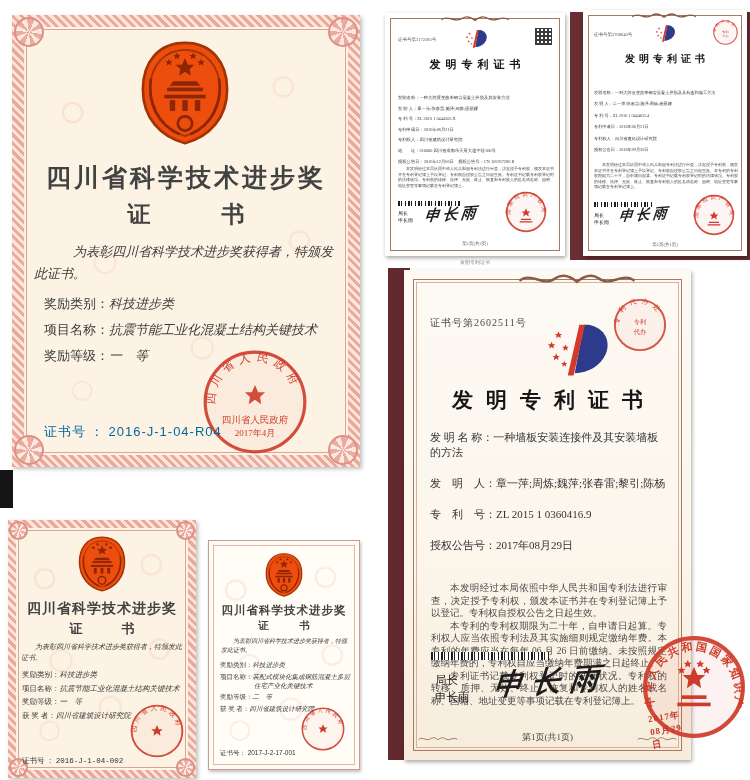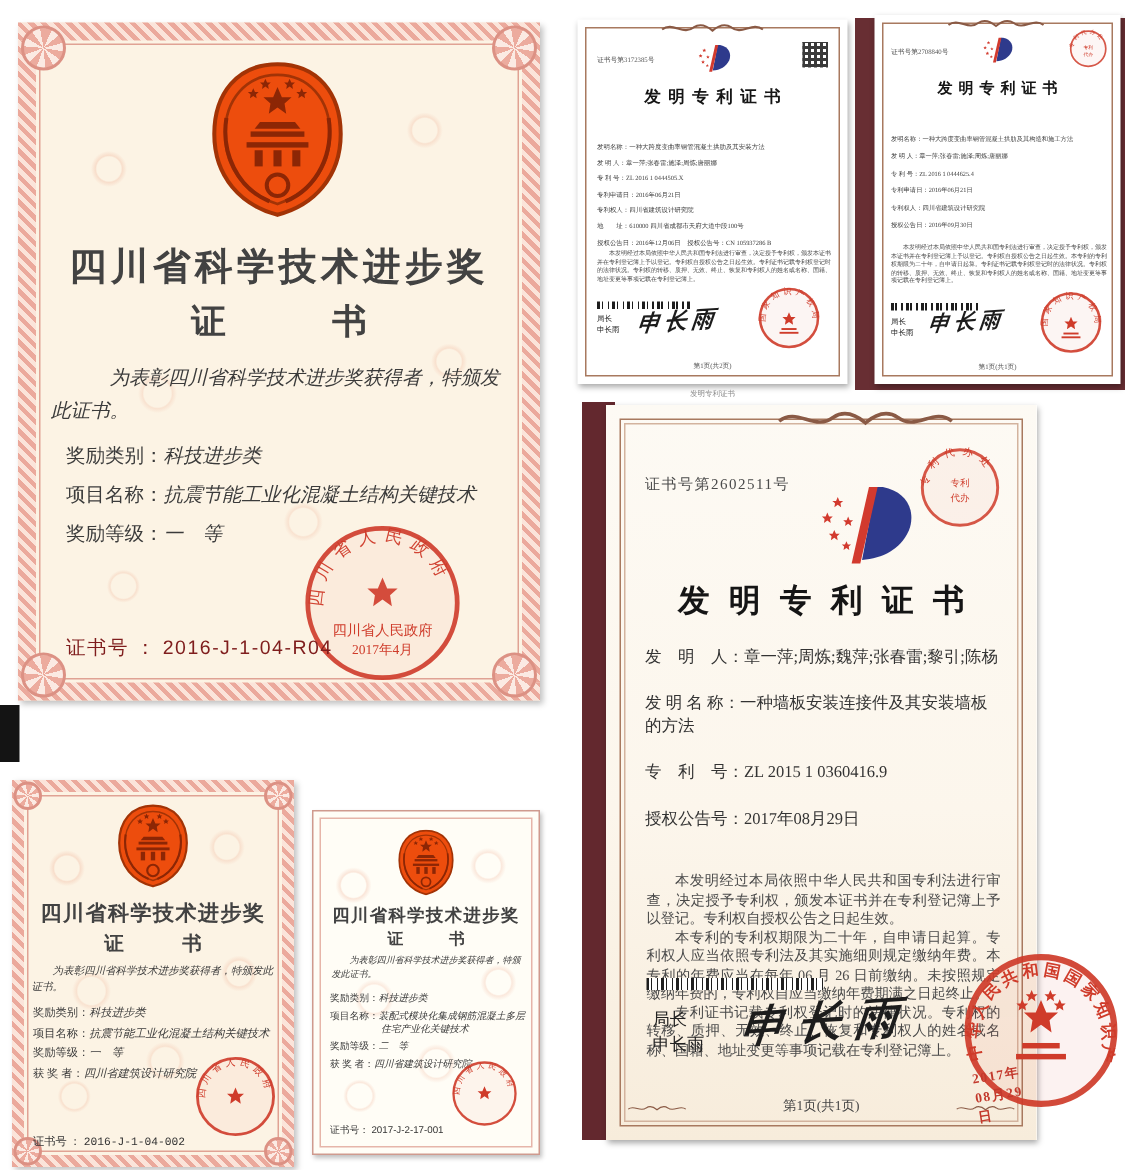--- a/index.html
+++ b/index.html
@@ -25,21 +25,21 @@
   .kai{font-style:italic;}
 
   
   .certA{left:12px;top:15px;width:348px;height:452px;}
   .certA .frame{border-width:12px;}
   .certA .title{top:146px;font-size:25px;font-weight:bold;letter-spacing:3px;color:#424242;}
   .certA .subtitle{top:184px;font-size:23px;font-weight:bold;letter-spacing:24px;text-indent:24px;color:#424242;}
   .certA .body{left:22px;right:22px;top:226px;font-size:13px;line-height:22px;text-indent:3em;color:#3b3b3b;}
   .certA .fields{left:32px;top:280px;font-size:13px;color:#3b3b3b;}
   .certA .fields .row{margin-bottom:8px;}
-  .certA .certno{left:32px;top:408px;font-size:13px;letter-spacing:1px;color:#7f1d1d;}
+  .certA .certno{left:32px;top:408px;font-size:13px;letter-spacing:1px;color:#0369a1;}
 
   
   .certE{left:8px;top:520px;width:188px;height:258px;}
   .certE .frame{border-width:8px;border-image-slice:8;}
   .certE .title{top:80px;font-size:14px;font-weight:bold;letter-spacing:1px;color:#424242;}
   .certE .subtitle{top:100px;font-size:13px;font-weight:bold;letter-spacing:13px;text-indent:13px;color:#424242;}
   .certE .body{left:13px;right:13px;top:122px;font-size:7px;line-height:11px;text-indent:2em;color:#3b3b3b;}
   .certE .fields{left:14px;top:150px;font-size:7.5px;color:#3b3b3b;}
   .certE .fields .row{margin-bottom:3.5px;}
   .certE .certno{left:14px;top:236px;font-size:7.5px;color:#333;}
@@ -299,22 +299,22 @@
       <circle cx="30" cy="30" r="26" fill="rgba(210,60,40,0.05)" stroke="#cf3b2a" stroke-width="2" opacity="0.85"></circle>
       <defs>
           <path id="arcD1" d="M9 36 A22 22 0 1 1 51 36"></path>
         </defs>
       <text font-size="7" fill="#cf3b2a" letter-spacing="5"><textPath href="#arcD1" startOffset="8%">专利代办处</textPath></text>
       <text x="30" y="29" text-anchor="middle" font-size="6.5" fill="#cf3b2a">专利</text>
       <text x="30" y="39" text-anchor="middle" font-size="6.5" fill="#cf3b2a">代办</text>
     </svg>
     <div class="abs ctr ptitle title">发明专利证书</div>
     <div class="abs fields">
+      <div class="row"><span>发 明 名 称：</span><span>一种墙板安装连接件及其安装墙板的方法</span></div>
       <div class="row"><span>发　明　人：</span><span>章一萍;周炼;魏萍;张春雷;黎引;陈杨</span></div>
-      <div class="row"><span>发 明 名 称：</span><span>一种墙板安装连接件及其安装墙板的方法</span></div>
       <div class="row"><span>专　利　号：</span><span>ZL 2015 1 0360416.9</span></div>
       <div class="row"><span>授权公告号：</span><span>2017年08月29日</span></div>
     </div>
     <div class="abs paras">
       <p>本发明经过本局依照中华人民共和国专利法进行审查，决定授予专利权，颁发本证书并在专利登记簿上予以登记。专利权自授权公告之日起生效。</p>
       <p>本专利的专利权期限为二十年，自申请日起算。专利权人应当依照专利法及其实施细则规定缴纳年费。本专利的年费应当在每年 06 月 26 日前缴纳。未按照规定缴纳年费的，专利权自应当缴纳年费期满之日起终止。</p>
       <p>专利证书记载专利权登记时的法律状况。专利权的转移、质押、无效、终止、恢复和专利权人的姓名或名称、国籍、地址变更等事项记载在专利登记簿上。</p>
     </div>
     <div class="abs barcode"></div>
     <div class="abs dir">

